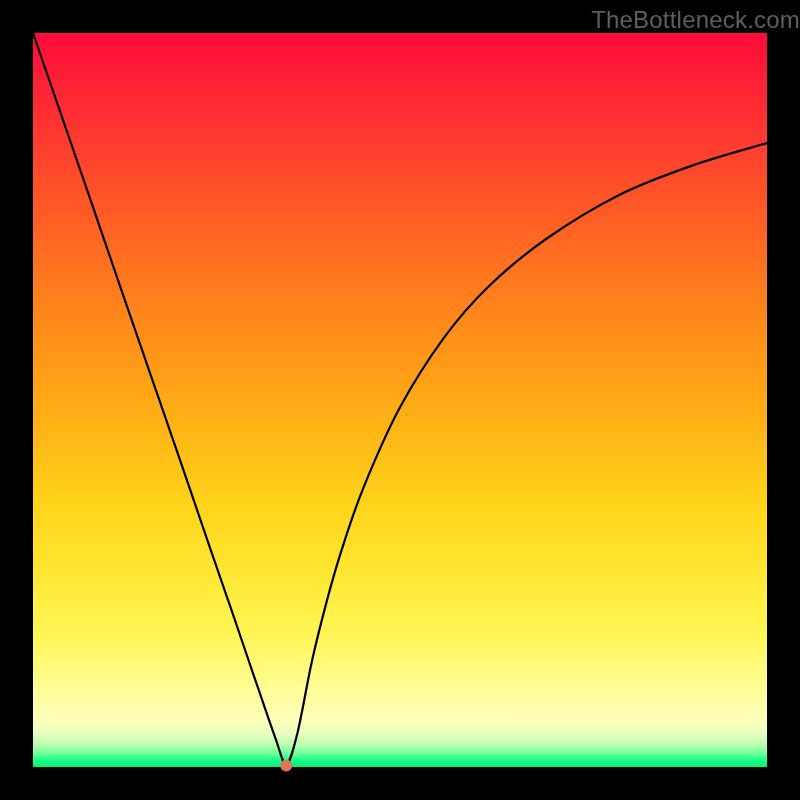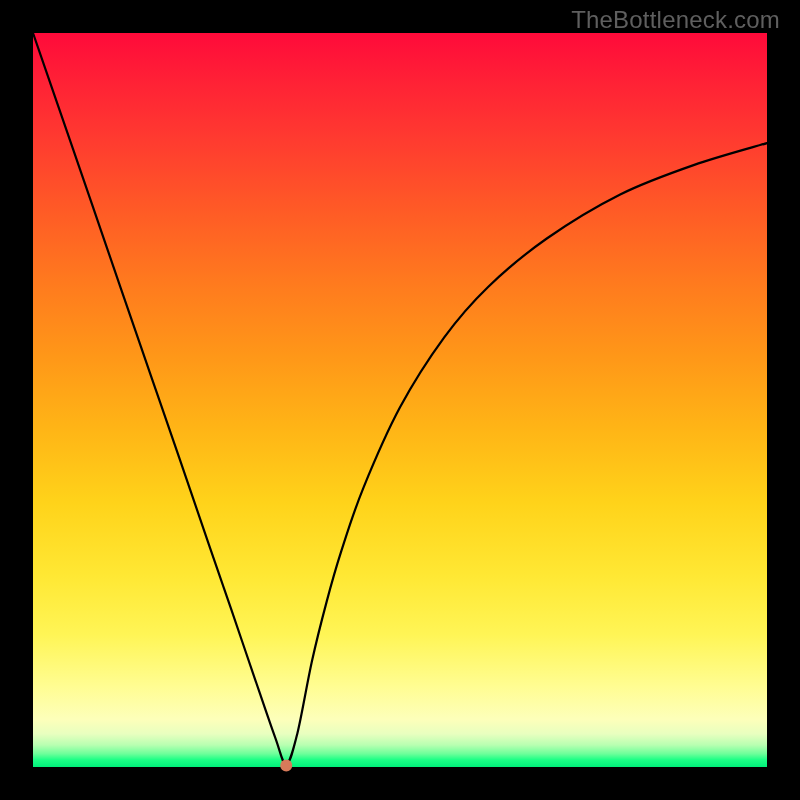--- a/index.html
+++ b/index.html
@@ -59,21 +59,21 @@
     stroke-width: 2.2;
     stroke-linecap: round;
     stroke-linejoin: round;
   }
   .min-dot {
     fill: #d77a5a;
   }
   .attribution {
     position: absolute;
     top: 6px;
-    right: 20px;
+    right: 0;
     color: #5f5f5f;
     font-size: 24px;
     font-weight: 400;
     letter-spacing: 0.2px;
   }
 </style>
 </head>
 <body>
 
 <div class="frame">

